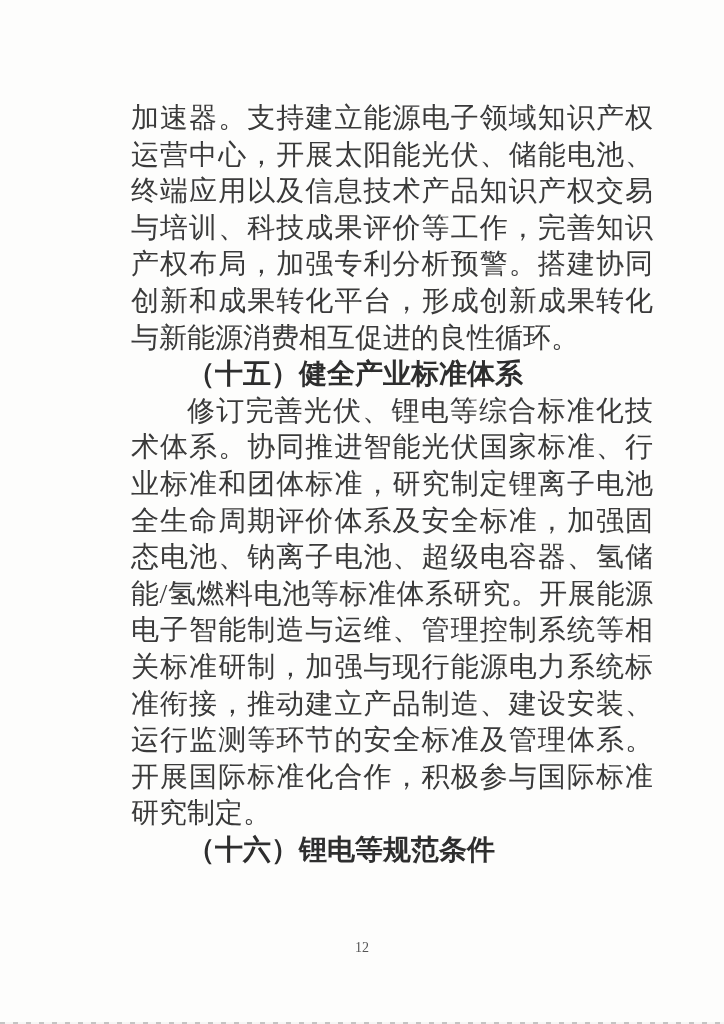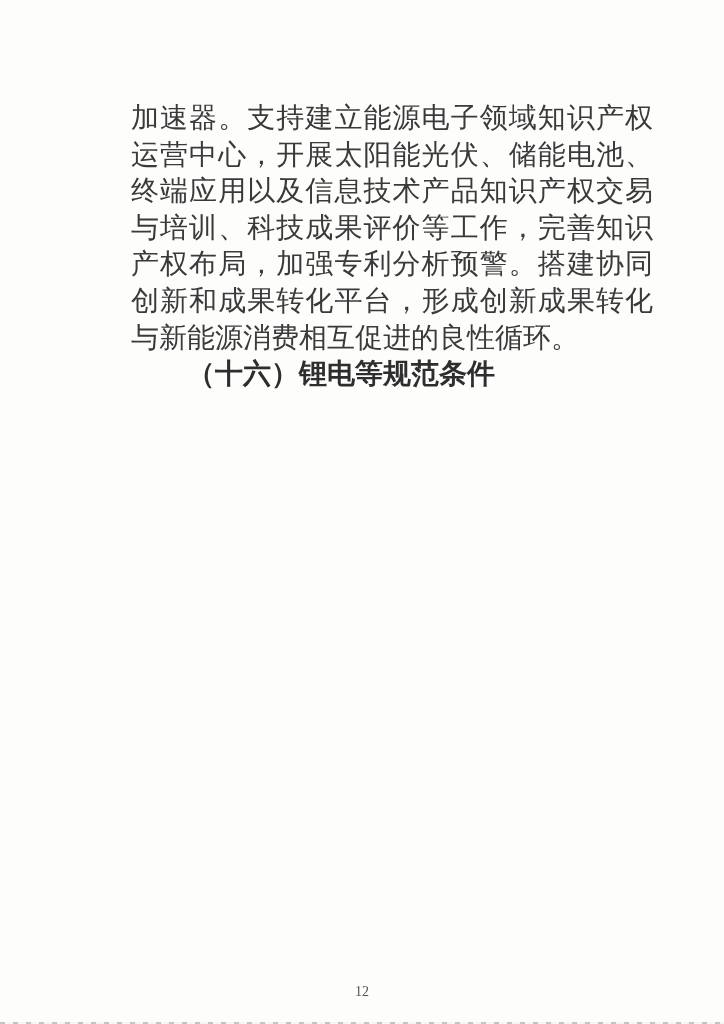--- a/index.html
+++ b/index.html
@@ -45,40 +45,41 @@
   .footer {
     position: absolute;
     top: 941px;
     left: 0;
     width: 100%;
     text-align: center;
     font-size: 14px;
     line-height: 1;
     color: #555555;
     font-family: "Liberation Serif", "DejaVu Serif", serif;
-    margin-top: 44px;
   }
   .scan-edge {
     position: absolute;
     bottom: 0;
     left: 0;
     width: 100%;
     height: 2px;
     background: repeating-linear-gradient(
       90deg,
       rgba(90, 90, 90, 0.35) 0px, rgba(90, 90, 90, 0.35) 5px,
       rgba(200, 200, 200, 0.15) 5px, rgba(200, 200, 200, 0.15) 13px
     );
   }
 </style>
 </head>
 <body>
 
 <div class="page">
   <div class="body-text">
     <p class="para">加速器。支持建立能源电子领域知识产权运营中心，开展太阳能光伏、储能电池、终端应用以及信息技术产品知识产权交易与培训、科技成果评价等工作，完善知识产权布局，加强专利分析预警。搭建协同创新和成果转化平台，形成创新成果转化与新能源消费相互促进的良性循环。</p>
+    <p class="heading">（十五）健全产业标准体系</p>
+    <p class="para indent">修订完善光伏、锂电等综合标准化技术体系。协同推进智能光伏国家标准、行业标准和团体标准，研究制定锂离子电池全生命周期评价体系及安全标准，加强固态电池、钠离子电池、超级电容器、氢储能/氢燃料电池等标准体系研究。开展能源电子智能制造与运维、管理控制系统等相关标准研制，加强与现行能源电力系统标准衔接，推动建立产品制造、建设安装、运行监测等环节的安全标准及管理体系。开展国际标准化合作，积极参与国际标准研究制定。</p>
     <p class="heading">（十六）锂电等规范条件</p>
   </div>
 
   <div class="footer">12</div>
 
   <div class="scan-edge"></div>
 </div>
 
 </body></html>

